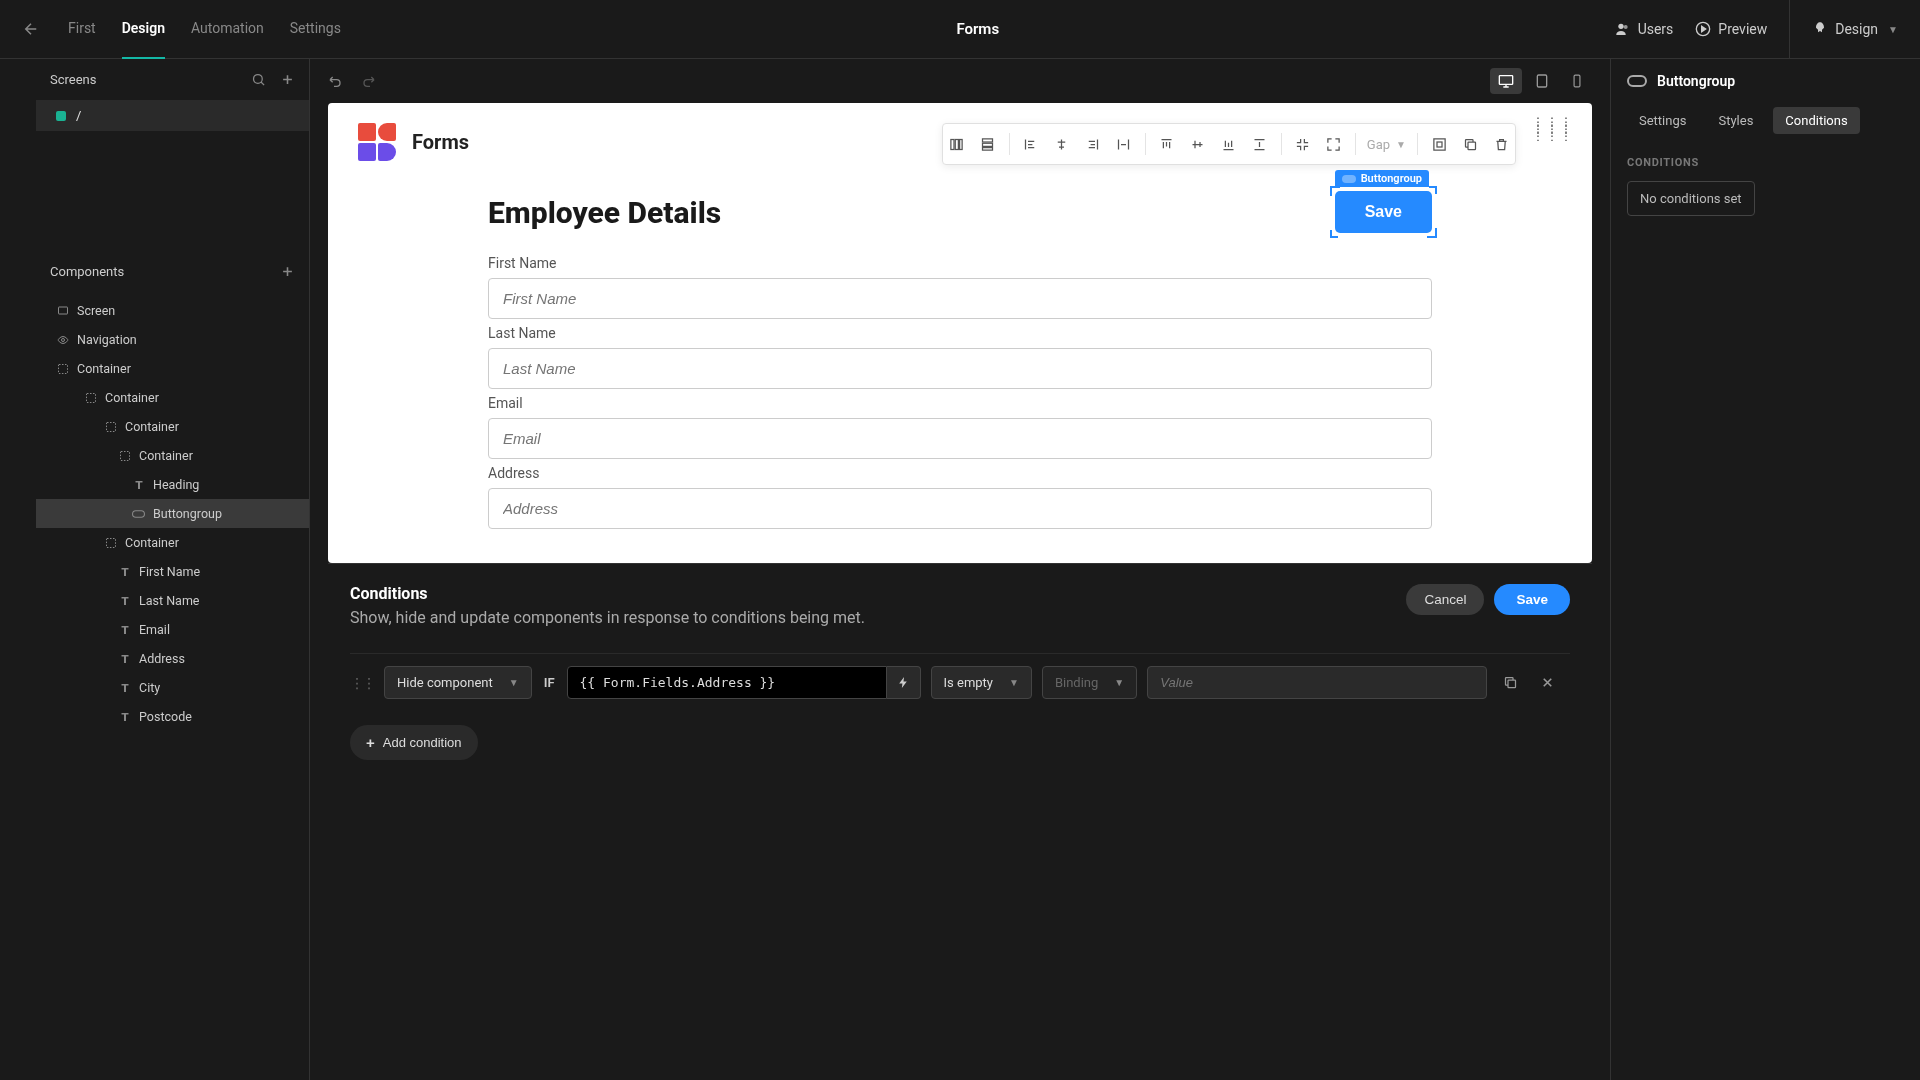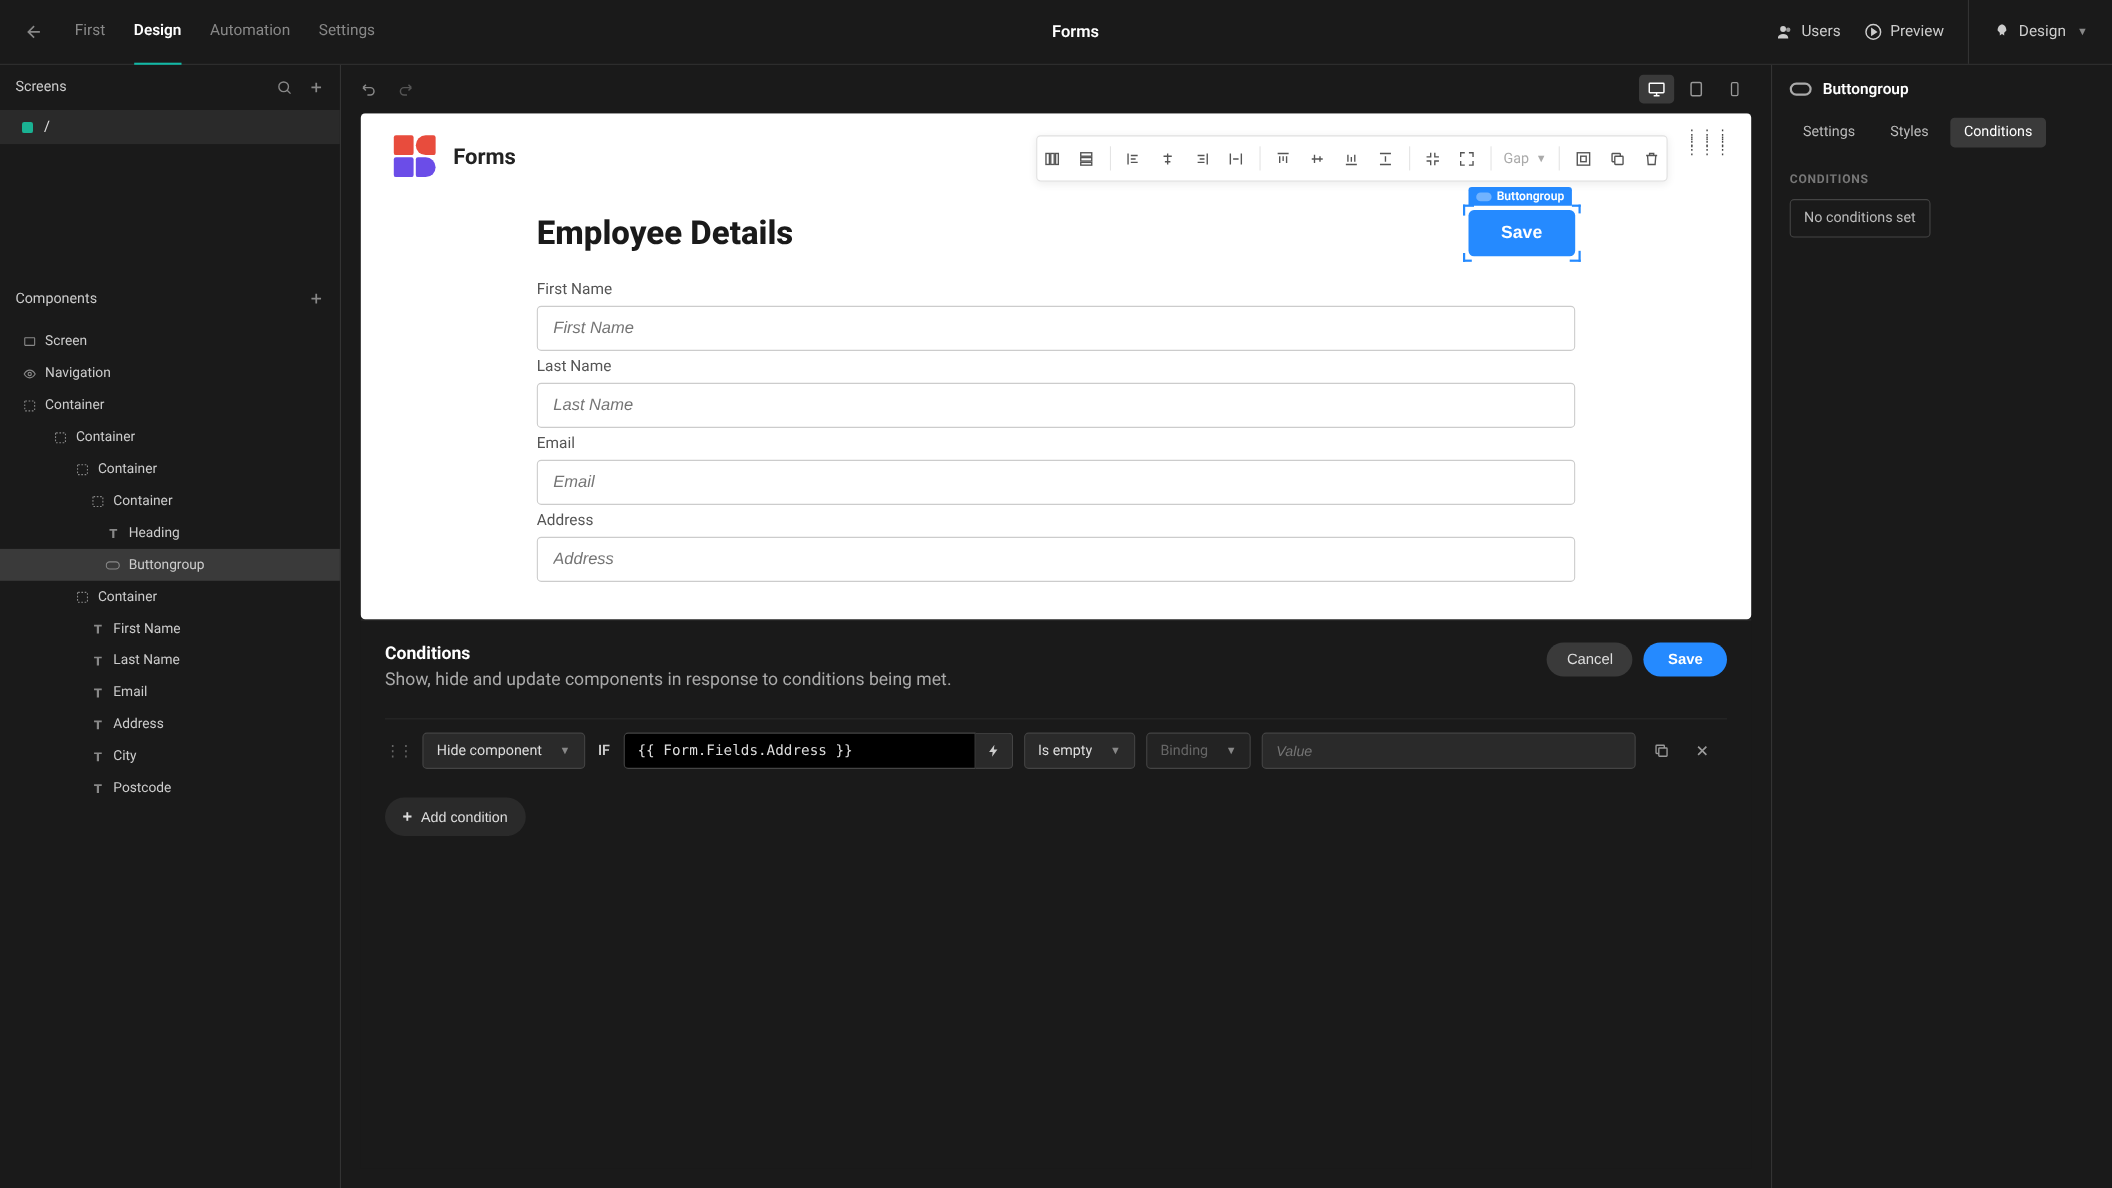--- a/index.html
+++ b/index.html
@@ -36,20 +36,21 @@
 
 .main { display: flex; height: calc(1080px - 59px); }
 
 
 .sidebar-left {
   width: 310px;
   background: #1a1a1a;
   border-right: 1px solid #333;
   display: flex;
   flex-direction: column;
+  padding-left: 36px;
 }
 .panel-header {
   display: flex;
   align-items: center;
   justify-content: space-between;
   padding: 13px 14px;
   font-size: 13px;
   color: #ccc;
 }
 .panel-header-icons { display: flex; gap: 14px; color: #888; }

